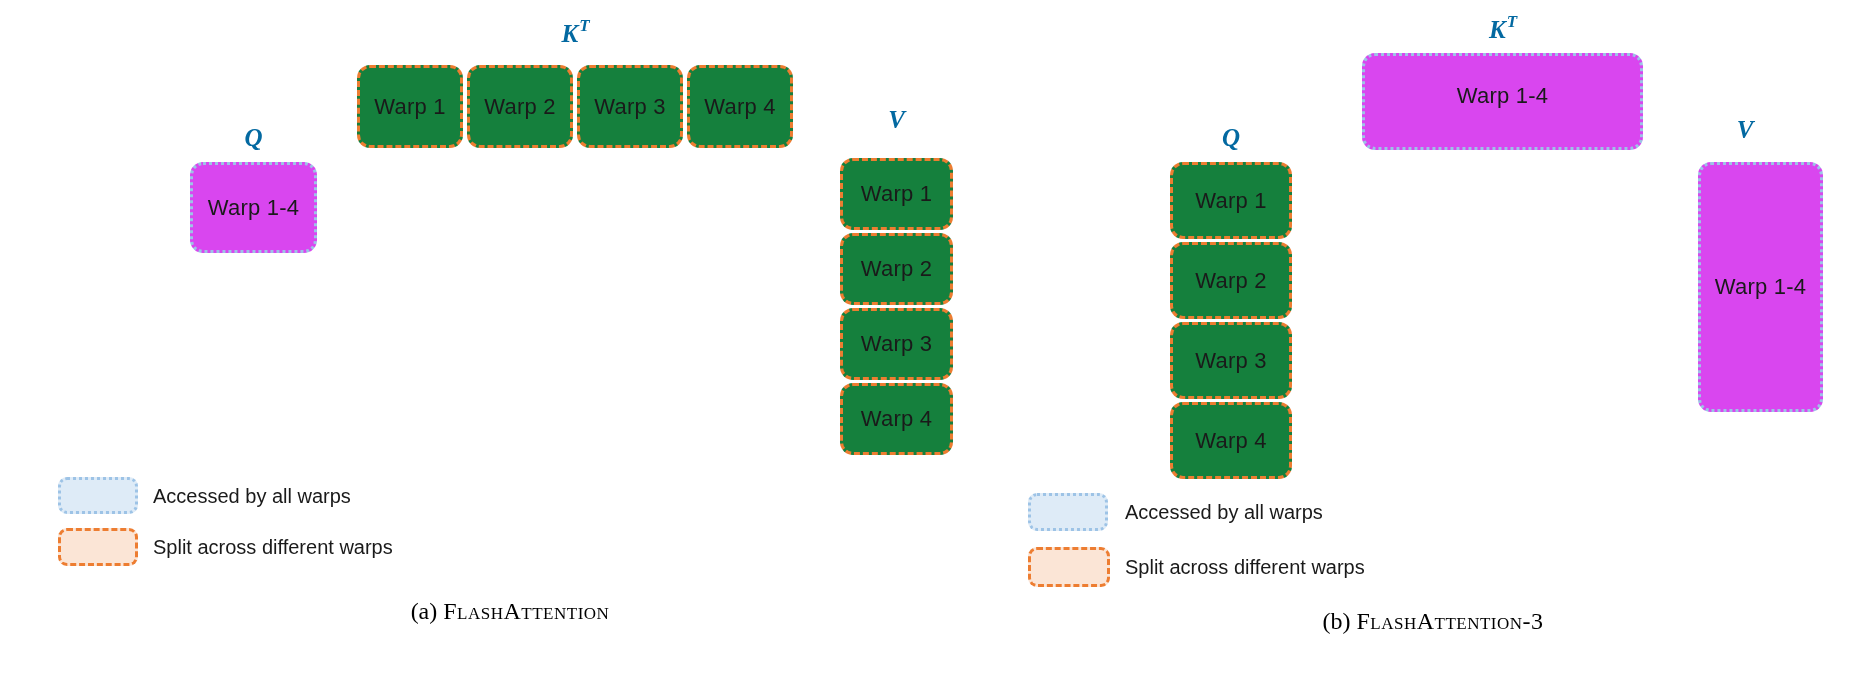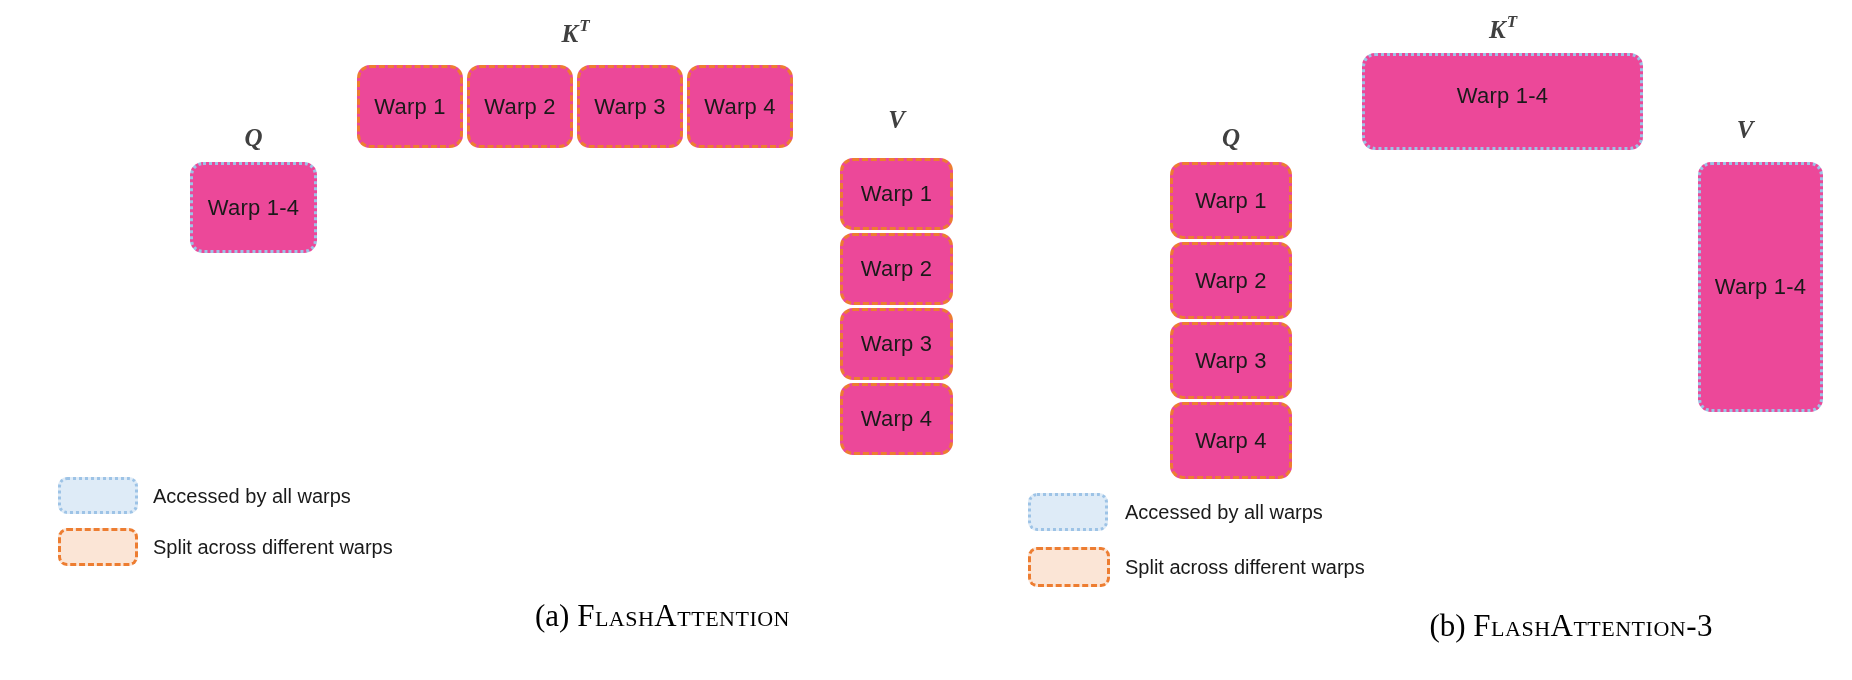--- a/index.html
+++ b/index.html
@@ -20,35 +20,35 @@
     box-sizing: border-box;
     display: flex;
     align-items: center;
     justify-content: center;
     font-size: 22px;
     color: #1a1a1a;
     border-radius: 13px;
     letter-spacing: 0.2px;
   }
   .obox {
-    background: #ec4899;
+    background: #15803d;
     border: 3px dashed #ED7D31;
   }
   .bbox {
-    background: #ec4899;
+    background: #d946ef;
     border: 3px dotted #9DC3E6;
   }
   .mat-label {
     position: absolute;
     text-align: center;
     font-family: "Liberation Serif", serif;
     font-style: italic;
     font-weight: bold;
     font-size: 25px;
-    color: #404040;
+    color: #0369a1;
   }
   .mat-label sup {
     font-size: 17px;
     font-style: italic;
     position: relative;
     top: -2px;
     left: 1px;
   }
   .legend-swatch {
     position: absolute;
@@ -67,23 +67,23 @@
     position: absolute;
     font-size: 20px;
     color: #1a1a1a;
     white-space: nowrap;
     display: flex;
     align-items: center;
     height: 38px;
   }
   .caption {
     position: absolute;
-    text-align: right;
+    text-align: center;
     font-family: "Liberation Serif", serif;
-    font-size: 31px;
+    font-size: 24px;
     color: #000000;
     white-space: nowrap;
   }
   .caption .sc {
     font-variant: small-caps;
     letter-spacing: 0.5px;
   }
 </style>
 </head>
 <body>

